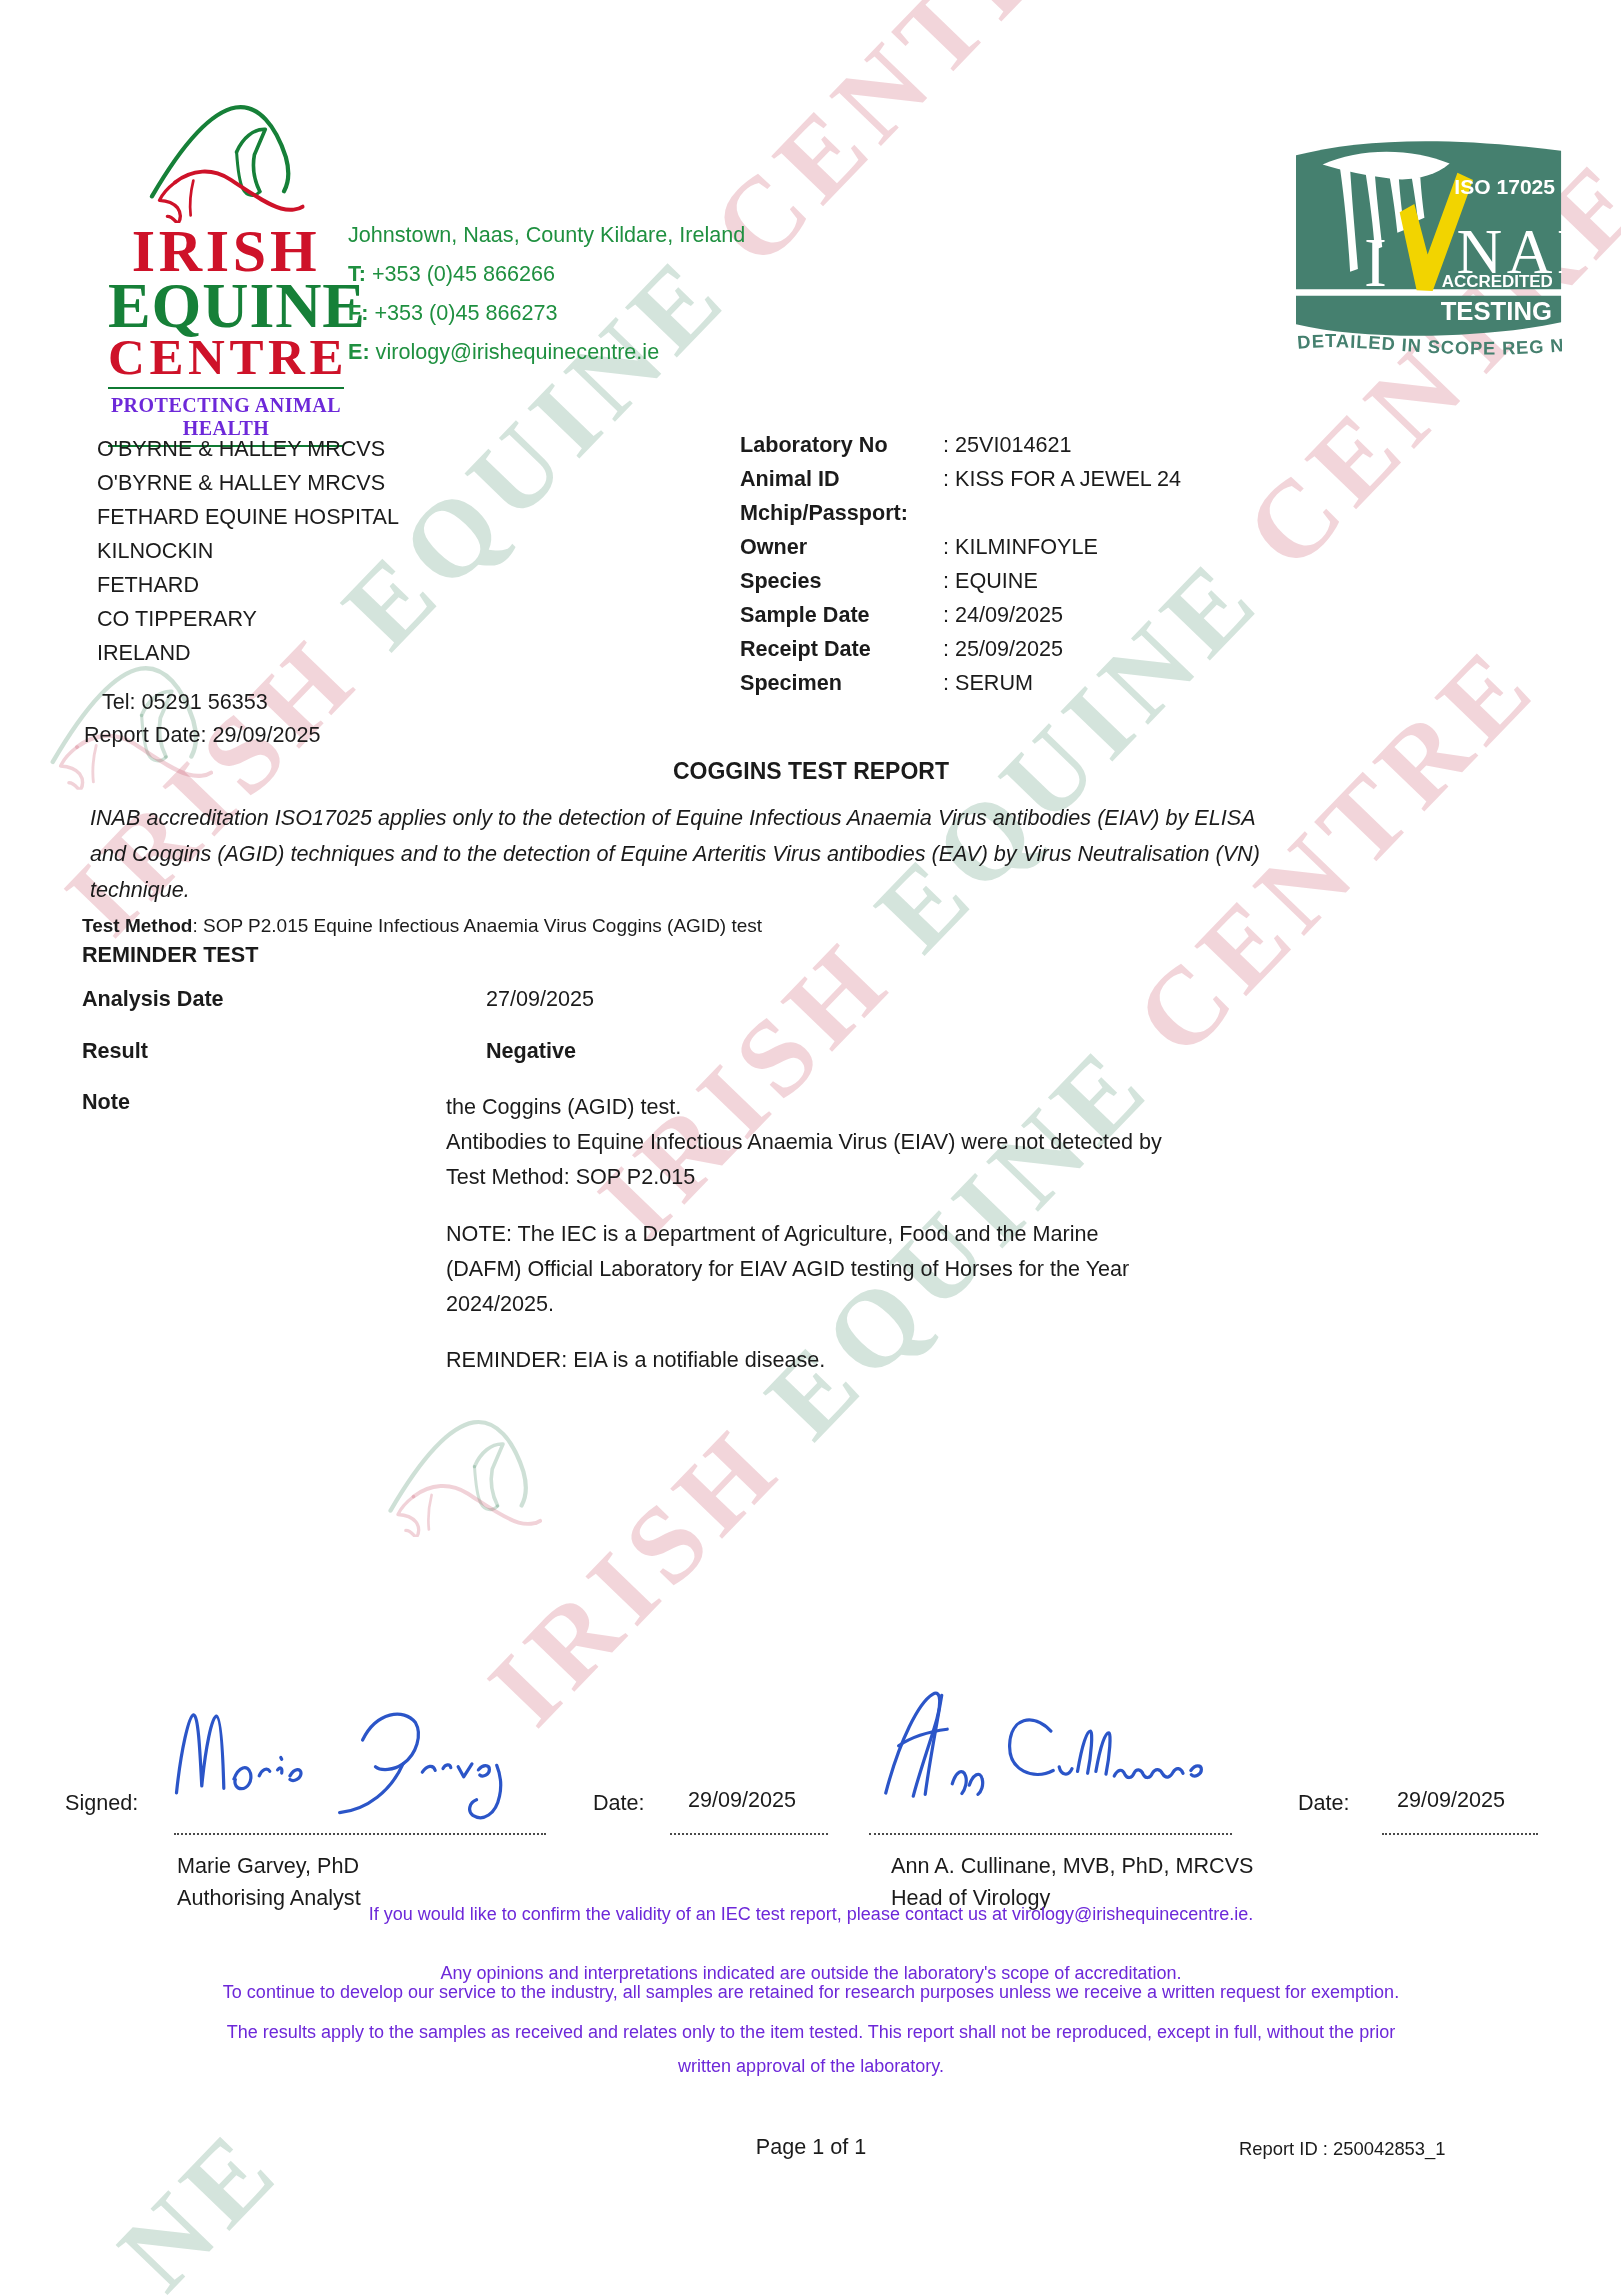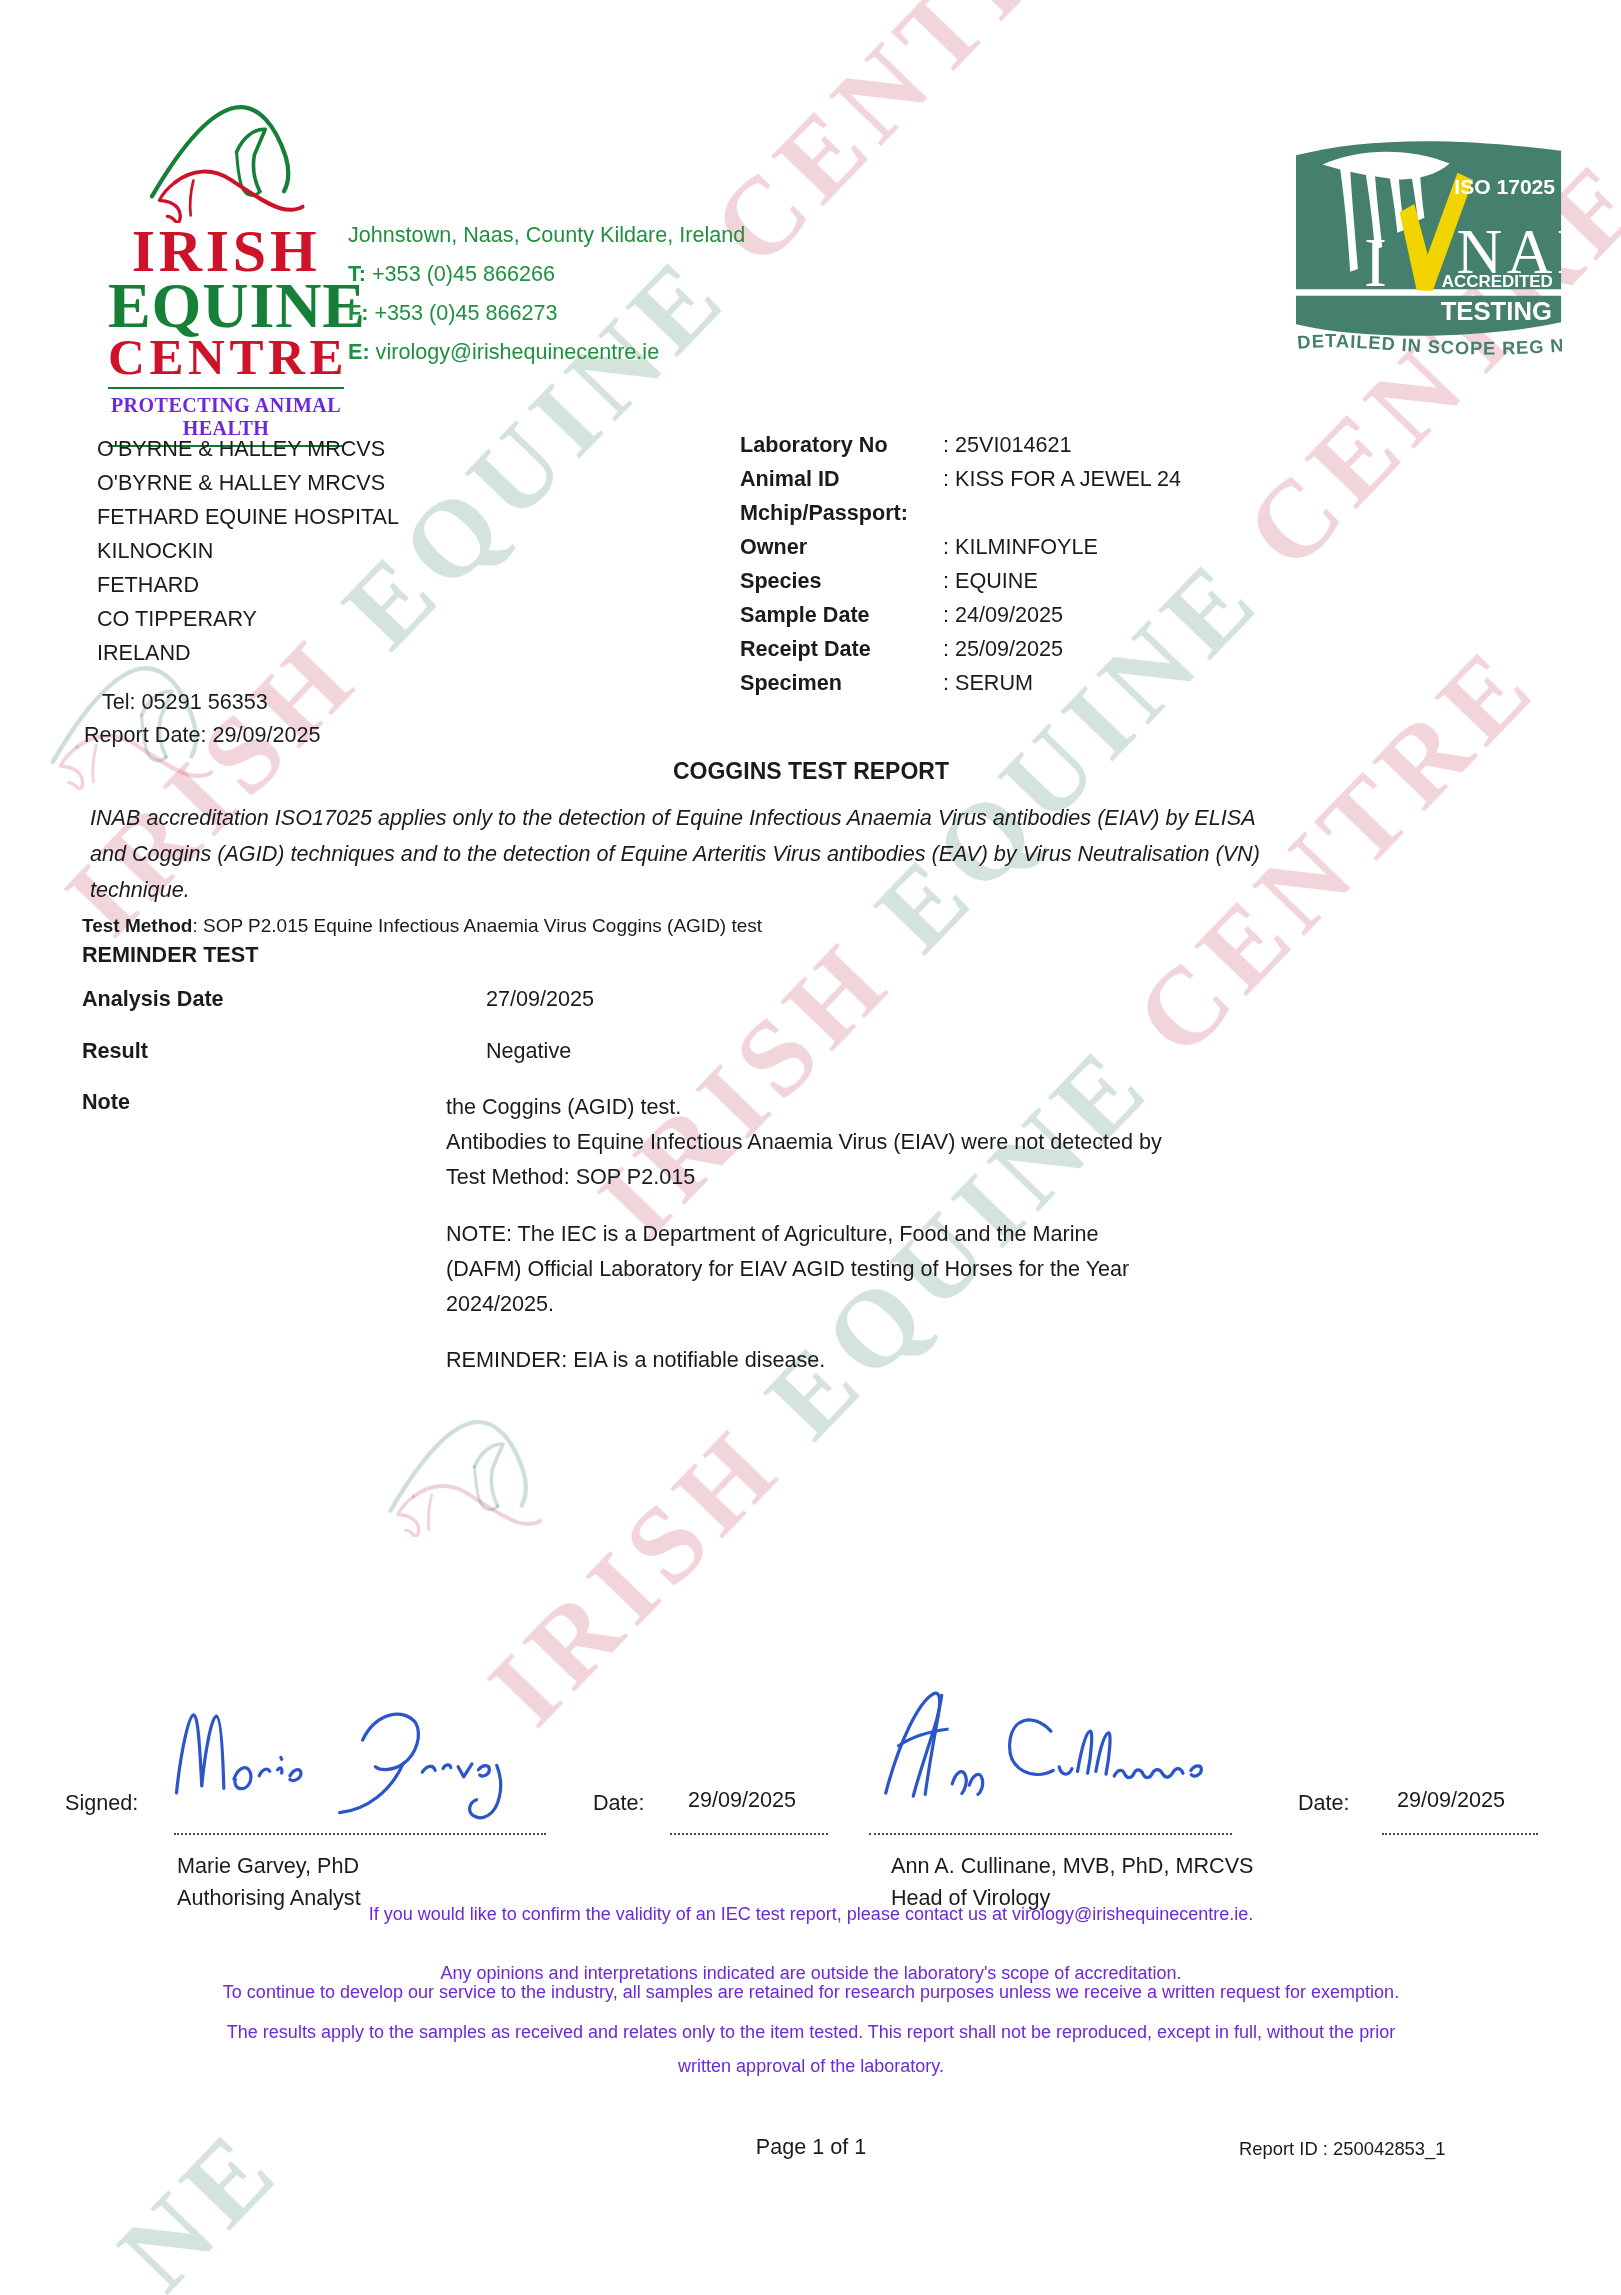--- a/index.html
+++ b/index.html
@@ -176,21 +176,21 @@
   <div>technique.</div>
 </div>
 <div class="abs testmethod">
   <b>Test Method</b><span>: SOP P2.015 Equine Infectious Anaemia Virus Coggins (AGID) test</span>
 </div>
 <div class="abs coggins-head">REMINDER TEST</div>
 
 <div class="abs rlabel" style="top:986px;">Analysis Date</div>
 <div class="abs rvalue" style="top:986px;">27/09/2025</div>
 <div class="abs rlabel" style="top:1038px;">Result</div>
-<div class="abs rvalue" style="top:1038px;">Negative</div>
+<div class="abs rvalue" style="top:1038px;font-weight:bold;">Negative</div>
 <div class="abs rlabel" style="top:1089px;">Note</div>
 <div class="abs notes">
   <div>the Coggins (AGID) test.</div>
   <div>Antibodies to Equine Infectious Anaemia Virus (EIAV) were not detected by</div>
   <div>Test Method: SOP P2.015</div>
   <div class="gap">NOTE: The IEC is a Department of Agriculture, Food and the Marine</div>
   <div>(DAFM) Official Laboratory for EIAV AGID testing of Horses for the Year</div>
   <div>2024/2025.</div>
   <div class="gap">REMINDER: EIA is a notifiable disease.</div>
 </div>

